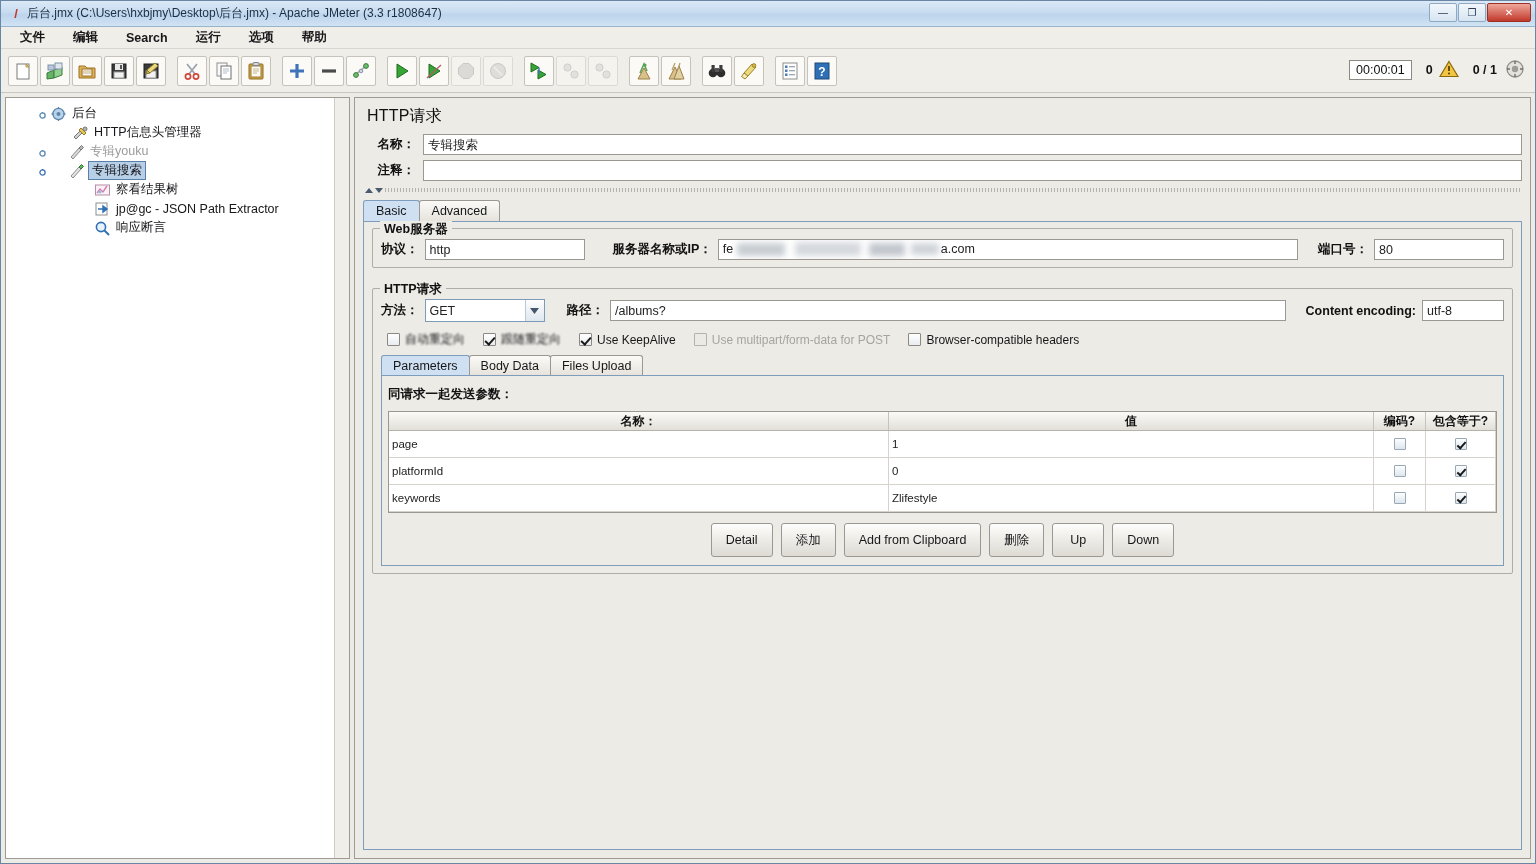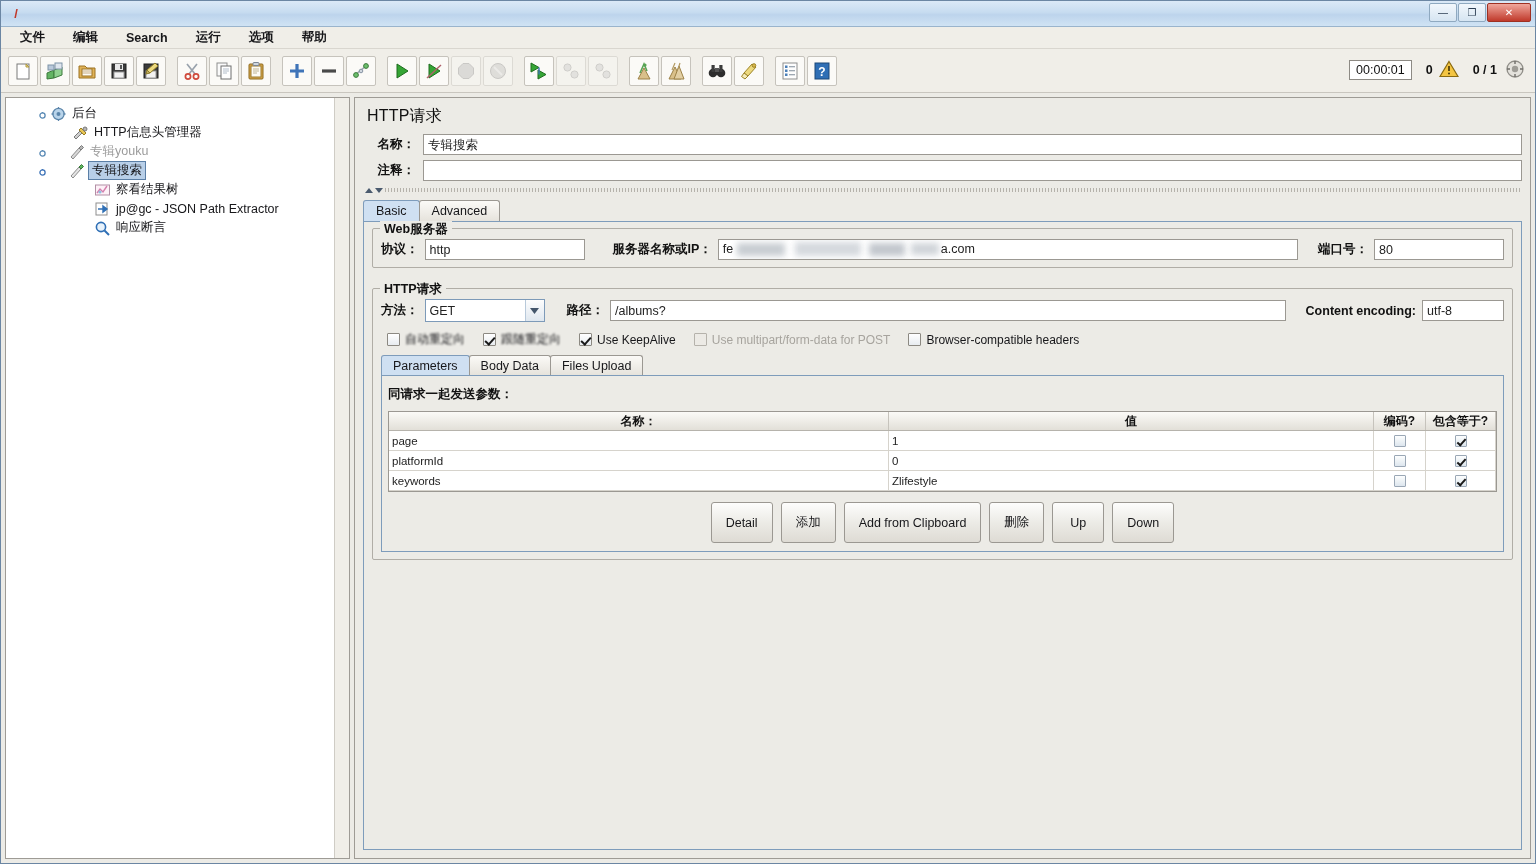--- a/index.html
+++ b/index.html
@@ -164,38 +164,38 @@
   .params-panel { flex: 1 1 auto; border: 1px solid #7e9cbb; background: #ecebe6; display: flex; flex-direction: column; min-height:0; padding: 6px 6px 8px 6px; }
   .params-caption { text-align: left; font-size: 12.5px; font-weight: bold; color: #111; padding: 4px 0 8px 0; }
 
   
   .ptable { border: 1px solid #9b9892; background: #fff; flex: 1 1 auto; min-height: 0; display: flex; flex-direction: column; }
   .ptable .thead { display: flex; height: 19px; background: linear-gradient(180deg,#fbfaf7,#e2dfd8); border-bottom: 1px solid #b6b3ac; }
   .ptable .thead .th {
     font-size: 12px; font-weight: bold; color: #111; display: flex; align-items: center; justify-content: center;
     border-right: 1px solid #c6c3bc; height: 100%;
   }
-  .ptable .trow { display: flex; height: 20px; border-bottom: 1px solid #d6d3cc; }
+  .ptable .trow { display: flex; height: 27px; border-bottom: 1px solid #d6d3cc; }
   .ptable .td { font-size: 11.5px; color: #222; display: flex; align-items: center; border-right: 1px solid #d6d3cc; padding-left: 3px; height: 100%; }
   .td.ctr { justify-content: center; padding-left: 0; }
   .col-name { flex: 0 0 500px; }
   .col-value { flex: 1 1 auto; }
   .col-enc { flex: 0 0 52px; }
   .col-eq { flex: 0 0 70px; }
   .cellbox { width: 12px; height: 12px; border: 1px solid #9aa7b5; background: linear-gradient(180deg,#fdfefe,#dde6ee); position: relative; border-radius:1px;}
   .cellbox.checked::after {
     content:""; position:absolute; left:3px; top:1px; width:3px;height:7px;
     border: solid #1a1a1a; border-width: 0 2px 2px 0; transform: rotate(42deg);
   }
   .tbl-fill { flex: 1 1 auto; background: #fff; }
 
   
   .btnrow { display: flex; align-items: center; justify-content: center; gap: 8px; padding-top: 10px; }
   .jbtn {
-    height: 41px; min-width: 52px; padding: 0 14px; font-size: 12.5px; color: #17171a;
+    height: 34px; min-width: 52px; padding: 0 14px; font-size: 12.5px; color: #17171a;
     border: 1px solid #9b9892; border-radius: 3px;
     background: linear-gradient(180deg,#fdfdfc 0%,#ecebe6 50%,#dedbd4 100%);
     display: flex; align-items: center; justify-content: center; white-space: nowrap;
   }
 </style>
 </head>
 <body>
 
 <div id="desktop">
   <div class="blob blob-dark" style="left:497px;top:2px;width:42px;height:18px;"></div>
@@ -203,20 +203,21 @@
   <div class="blob blob-white" style="left:572px;top:6px;width:30px;height:16px;"></div>
   <div class="blob blob-blue" style="left:655px;top:2px;width:16px;height:18px;"></div>
   <div class="blob blob-yellow" style="left:668px;top:6px;width:22px;height:14px;"></div>
   <div class="blob blob-dark" style="left:1160px;top:0px;width:150px;height:14px;opacity:.95;"></div>
 </div>
 
 <div id="window">
 
   <div id="titlebar">
     <div class="tb-icon">/</div>
+    <div class="tb-text">后台.jmx (C:\Users\hxbjmy\Desktop\后台.jmx) - Apache JMeter (3.3 r1808647)</div>
     <div class="win-btns">
       <div class="win-btn">—</div>
       <div class="win-btn">❐</div>
       <div class="win-btn close">✕</div>
     </div>
   </div>
 
   <div id="menubar">
     <div class="mi">文件</div>
     <div class="mi">编辑</div>

